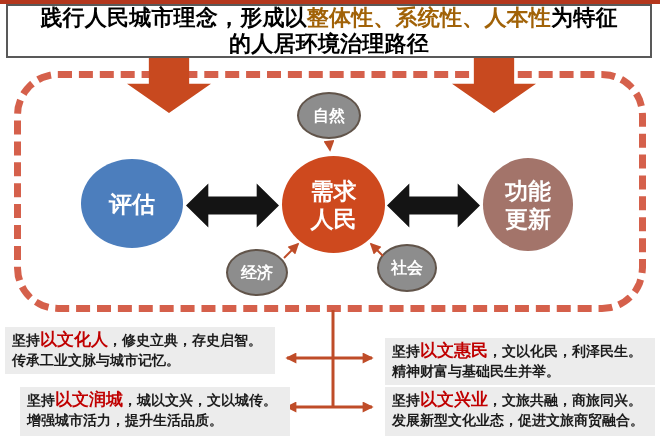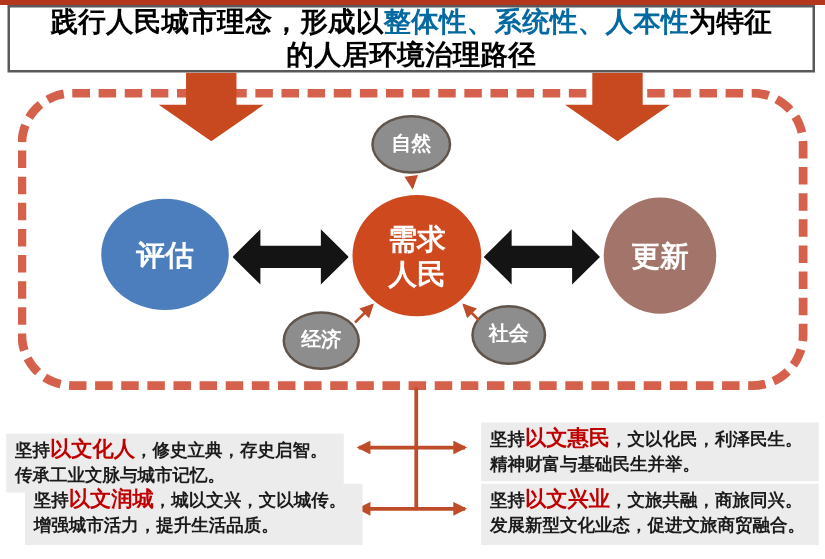--- a/index.html
+++ b/index.html
@@ -14,21 +14,21 @@
   .top-strip { left:0; top:0; width:660px; height:4px; background:#b4371d; }
 
   
   .title-box {
     left:6px; top:4px; width:646px; height:54px;
     background:#ffffff; border:2px solid #595959;
     display:flex; flex-direction:column; justify-content:center; align-items:center;
     font-weight:bold; font-size:22px; line-height:26px; color:#000;
     text-align:center; letter-spacing:0.2px; white-space:nowrap;
   }
-  .red-text { color:#0369a1;font-family:Liberation Serif, serif; }
+  .red-text { color:#a16207;font-family:Liberation Serif, serif; }
 
   
   .big-arrow {
     background:#c8491f;
     clip-path:polygon(26% 0, 74% 0, 74% 47%, 100% 47%, 50% 100%, 0 47%, 26% 47%);
   }
   #arrow-down-left  { left:127px; top:58px; width:84px; height:55px; }
   #arrow-down-right { left:452px; top:58px; width:84px; height:55px; }
 
   
@@ -63,21 +63,21 @@
   
   .overlay { left:0; top:0; width:660px; height:447px; pointer-events:none; }
 
   
   .strategy {
     width:270px; background:#ececec; padding:3px 7px 4px;
     font-weight:bold; font-size:14px; line-height:20px; color:#1b1b1b;
     white-space:nowrap;
   }
   .strategy .kw { font-size:17px; color:#c00000; }
-  #strategy-0 { left:5px;   top:327px; height:47px;margin-top:20px; }
+  #strategy-0 { left:5px;   top:327px; height:47px; }
   #strategy-1 { left:385px; top:327px; height:47px;margin-top:11px; }
   #strategy-2 { left:20px;   top:387px; height:49px; }
   #strategy-3 { left:385px; top:387px; height:49px; }
 </style>
 </head>
 <body>
 
 <div class="abs top-strip"></div>
 
 <div class="abs title-box">
@@ -93,20 +93,21 @@
 <div class="abs circle" id="node-space">
   <div>评估</div>
 </div>
 
 <div class="abs circle" id="node-people">
   <div>需求</div>
   <div>人民</div>
 </div>
 
 <div class="abs circle" id="node-function">
+  <div>功能</div>
   <div>更新</div>
 </div>
 
 <div class="abs circle small-circle" id="node-nature">
   <div>自然</div>
 </div>
 
 <div class="abs circle small-circle" id="node-economy">
   <div>经济</div>
 </div>

